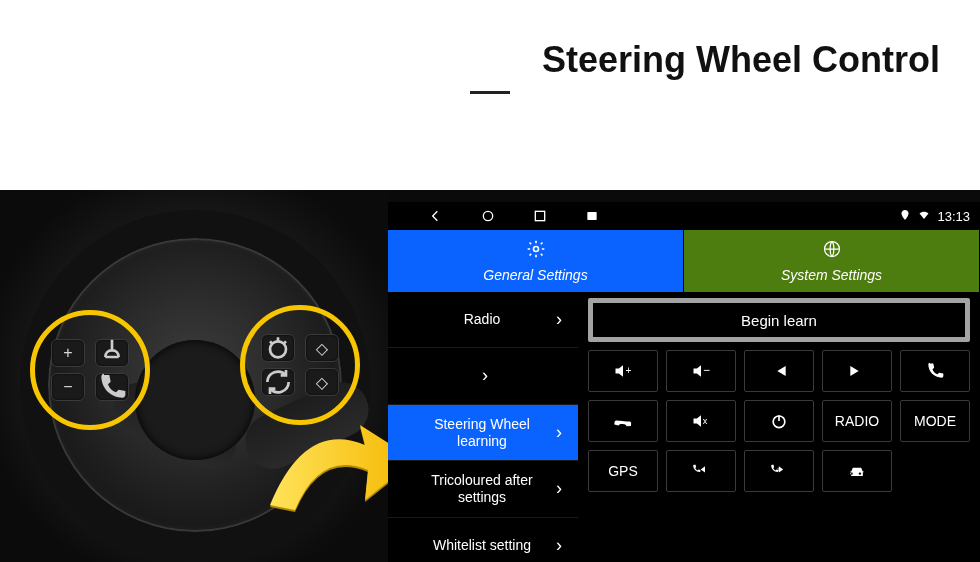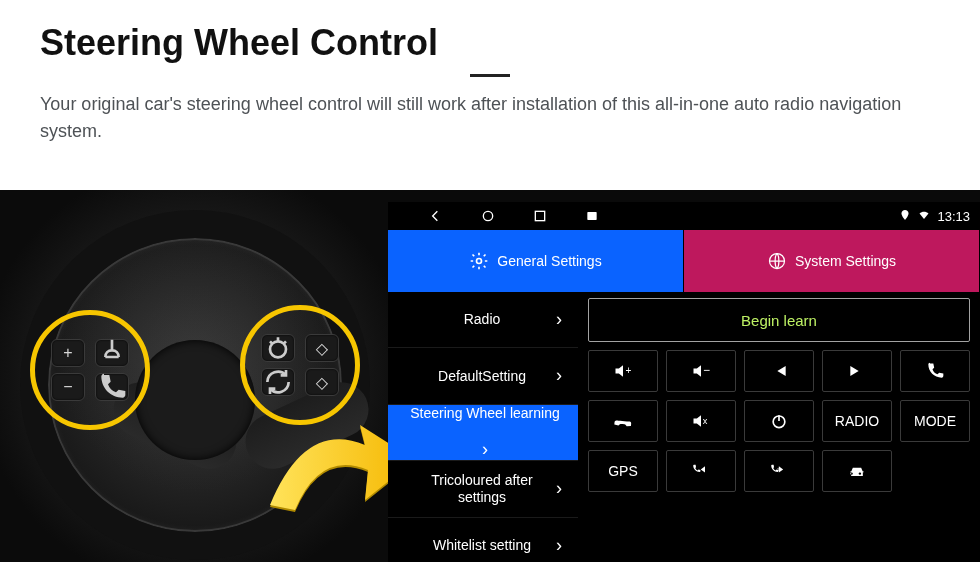--- a/index.html
+++ b/index.html
@@ -1,18 +1,18 @@
 <!DOCTYPE html>
 <html><head>
 <meta charset="utf-8">
 <style>
 * { margin:0; padding:0; box-sizing:border-box; font-family: Arial, Helvetica, sans-serif; }
 body { width:980px; height:562px; background:#fff; overflow:hidden; }
 
-.header { text-align:left; padding:22px 40px 10px; }
+.header { text-align:right; padding:39px 40px 10px; }
 .title { font-size:36px; font-weight:bold; color:#111; margin-bottom:10px; }
 .divider { width:40px; height:3px; background:#222; margin:0 auto 14px; }
 .subtitle { font-size:18px; color:#4e5256; line-height:1.5; }
 
 .panel { position:absolute; top:190px; left:0; width:980px; height:372px; background:#0a0a0a; }
 
 
 .photo { position:absolute; left:0; top:0; width:390px; height:372px; overflow:hidden; background:radial-gradient(circle at 50% 50%, #3a3a3a 0%, #0b0b0b 80%); }
 .wheel-outer { position:absolute; left:20px; top:20px; width:350px; height:350px; border:28px solid #111; border-radius:50%; box-shadow:inset 0 0 10px rgba(255,255,255,.08), 0 0 0 2px #333 inset; background:radial-gradient(circle at 50% 40%, rgba(70,70,70,.2), transparent 60%); }
 .wheel-hub { position:absolute; left:50%; top:55%; width:120px; height:120px; transform:translate(-50%,-50%); background:#1b1b1b; border-radius:50%; box-shadow:inset 0 0 10px #000; }
@@ -28,47 +28,46 @@
 .arrow svg { width:100%; height:100%; filter:drop-shadow(0 2px 0 #b28b00); }
 
 
 .screen { position:absolute; left:388px; top:12px; width:592px; height:372px; background:#000; }
 .statusbar { height:28px; background:#000; display:flex; align-items:center; color:#fff; font-size:12px; padding:0 10px; }
 .nav-icons { display:flex; gap:36px; align-items:center; margin-left:30px; }
 .nav-ico { width:16px; height:16px; display:inline-flex; align-items:center; justify-content:center; }
 .status-right { margin-left:auto; display:flex; gap:6px; align-items:center; font-size:13px; }
 
 .tabs { display:flex; height:62px; }
-.tab { flex:1; display:flex; flex-direction:row; align-items:center; justify-content:center; gap:8px; color:#fff; font-size:14px; border-right:1px solid #000; }
+.tab { flex:1; display:flex; flex-direction:column; align-items:center; justify-content:center; gap:8px; color:#fff; font-size:14px; border-right:1px solid #000;font-style:italic; }
 .tab-active { background:#0a63ff; }
-.tab-inactive { background:#be185d; }
+.tab-inactive { background:#4d7c0f; }
 .tab svg { width:20px; height:20px; }
 
 .content { display:flex; height:282px; }
 .sidebar { width:190px; background:#000; display:flex; flex-direction:column; }
 .side-item { flex:1; display:flex; align-items:center; justify-content:space-between; padding:0 16px 0 20px; color:#fff; font-size:14px; border-bottom:1px solid #1a1a1a; text-align:center; line-height:1.2; cursor:pointer; }
 .side-item span:first-child { flex:1; text-align:center; }
-.side-item.active { background:#0a63ff;flex-direction:column; }
+.side-item.active { background:#0a63ff; }
 .chev { color:#fff; font-size:18px; }
 
 .main { flex:1; background:#000; padding:6px 10px; display:flex; flex-direction:column; }
 .begin-row { margin-bottom:8px; }
-.begin-btn { width:100%; height:44px; border:1px solid #a3a3a3; background:#000; color:#bef264; font-size:15px; border-radius:2px; }
+.begin-btn { width:100%; height:44px; border:5px solid #a3a3a3; background:#000; color:#ffffff; font-size:15px; border-radius:2px; }
 .grid { display:grid; grid-template-columns:repeat(5,1fr); gap:8px; }
 .gbtn { height:42px; border:1px solid #3a3a3a; background:#000; color:#fff; font-size:14px; border-radius:2px; display:flex; align-items:center; justify-content:center; }
 .gbtn svg { width:20px; height:20px; }
 .empty { border:none; background:transparent; }
 </style>
 </head>
 <body>
 
 <div class="header">
   <div class="title">Steering Wheel Control</div>
   <div class="divider"></div>
-  <div class="subtitle">Your original car's steering wheel control will still work after installation of this all-in-one auto radio navigation system.</div>
 </div>
 
 <div class="panel">
 
   <div class="photo">
     <div class="wheel-outer">
       <div class="spoke-l"></div>
       <div class="spoke-r"></div>
       <div class="wheel-hub"></div>
     </div>
@@ -168,21 +167,20 @@
       </div>
     </div>
 
     <div class="content">
       <div class="sidebar">
         <div class="side-item">
             <span>Radio</span>
             <span class="chev">›</span>
           </div>
         <div class="side-item">
-            <span>DefaultSetting</span>
             <span class="chev">›</span>
           </div>
         <div class="side-item active">
             <span>Steering Wheel learning</span>
             <span class="chev">›</span>
           </div>
         <div class="side-item">
             <span>Tricoloured after settings</span>
             <span class="chev">›</span>
           </div>

